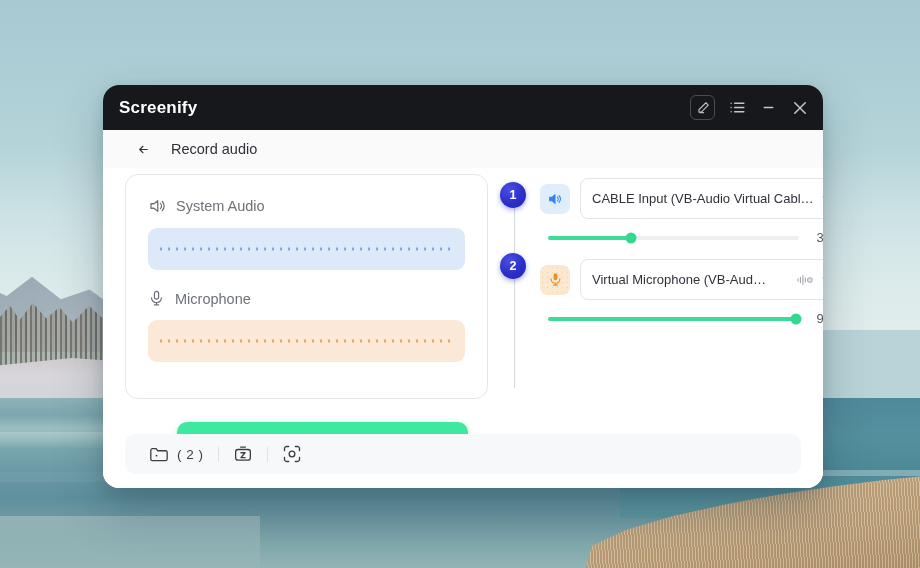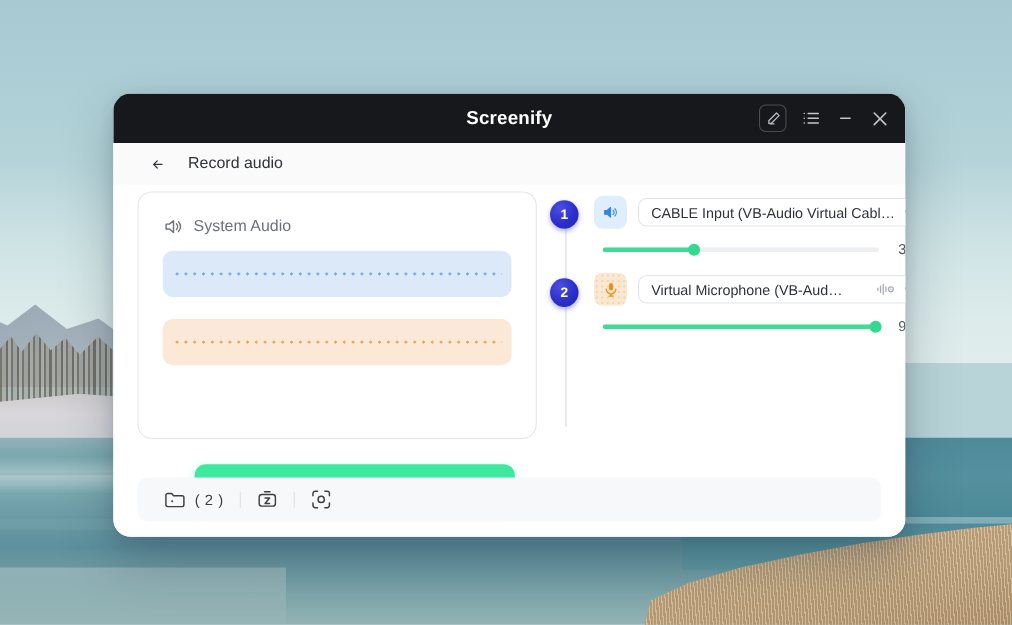--- a/index.html
+++ b/index.html
@@ -103,23 +103,24 @@
 
   .titlebar {
     height: 45px;
     background: #17181c;
     display: flex;
     align-items: center;
     position: relative;
     flex: none;
   }
   .app-title {
-    position: absolute; left: 0; right: 0; text-align: center;
+    position: absolute; left: 0; right: 0; 
     color: #ffffff; font-size: 17px; font-weight: bold;
     letter-spacing: .2px;
+    padding-left: 16px;
   }
   .win-btns {
     position: absolute; right: 14px; top: 0; height: 45px;
     display: flex; align-items: center; gap: 14px;
   }
   .icon-btn { display: flex; align-items: center; justify-content: center; cursor: default; }
   .edit-box {
     width: 25px; height: 25px; border: 1px solid #4a4c52; border-radius: 6px;
     display: flex; align-items: center; justify-content: center;
   }
@@ -190,21 +191,21 @@
     width: 30px; height: 30px; border-radius: 8px; flex: none;
     display: flex; align-items: center; justify-content: center;
   }
   .src-icon.speaker { background: #e0edfc; }
   .src-icon.mic {
     background: #fbe8d0;
     background-image: radial-gradient(circle, rgba(226,168,96,.34) 0 .8px, transparent .9px);
     background-size: 5px 5px;
   }
   .select {
-    flex: 1; height: 26px; border: 1px solid #e1e4e8; border-radius: 8px;
+    flex: 1; height: 41px; border: 1px solid #e1e4e8; border-radius: 8px;
     background: #fff; display: flex; align-items: center;
     padding: 0 9px 0 11px; gap: 6px;
   }
   .select-text {
     flex: 1; font-size: 13px; color: #2f3239; white-space: nowrap; overflow: hidden;
   }
 
   .slider-row { display: flex; align-items: center; gap: 10px; margin: 11px 0 0 0; padding-left: 8px; }
   .slider { position: relative; height: 4px; border-radius: 3px; background: #eceef0; flex: 1; }
   .slider-fill { position: absolute; left: 0; top: 0; bottom: 0; border-radius: 3px; background: #3ddc97; }
@@ -307,20 +308,30 @@
             </svg>
           </span>
           <span class="channel-name">System Audio</span>
         </div>
         <div class="wave-panel system">
           <div class="dots blue"></div>
         </div>
 
         <div class="spacer-22"></div>
 
+        <div class="channel-head">
+          <span>
+            <svg width="17" height="17" viewBox="0 0 24 24" fill="none" stroke="#6d7178" stroke-width="1.7" stroke-linecap="round" stroke-linejoin="round">
+              <rect x="9" y="2" width="6" height="11" rx="3"></rect>
+              <path d="M5 11a7 7 0 0014 0"></path>
+              <path d="M12 18v3M9 21h6"></path>
+            </svg>
+          </span>
+          <span class="channel-name">Microphone</span>
+        </div>
         <div class="wave-panel mic">
           <div class="dots orange"></div>
         </div>
       </div>
 
       <div class="badge-col">
         <div class="badge-line"></div>
         <div class="badge b1">1</div>
         <div class="badge b2">2</div>
       </div>

